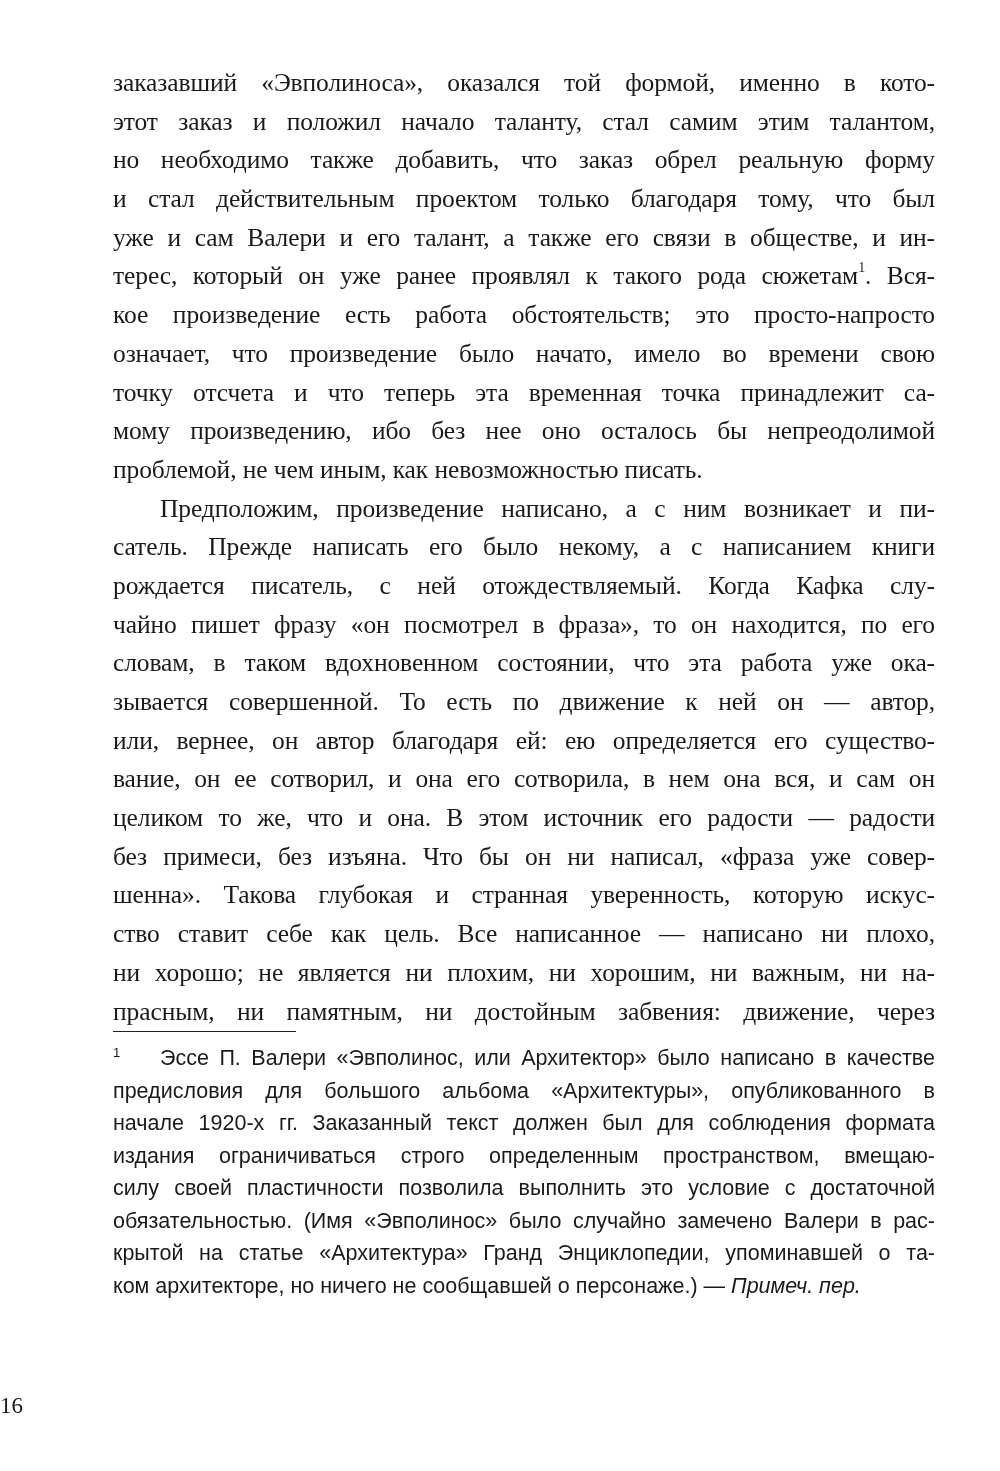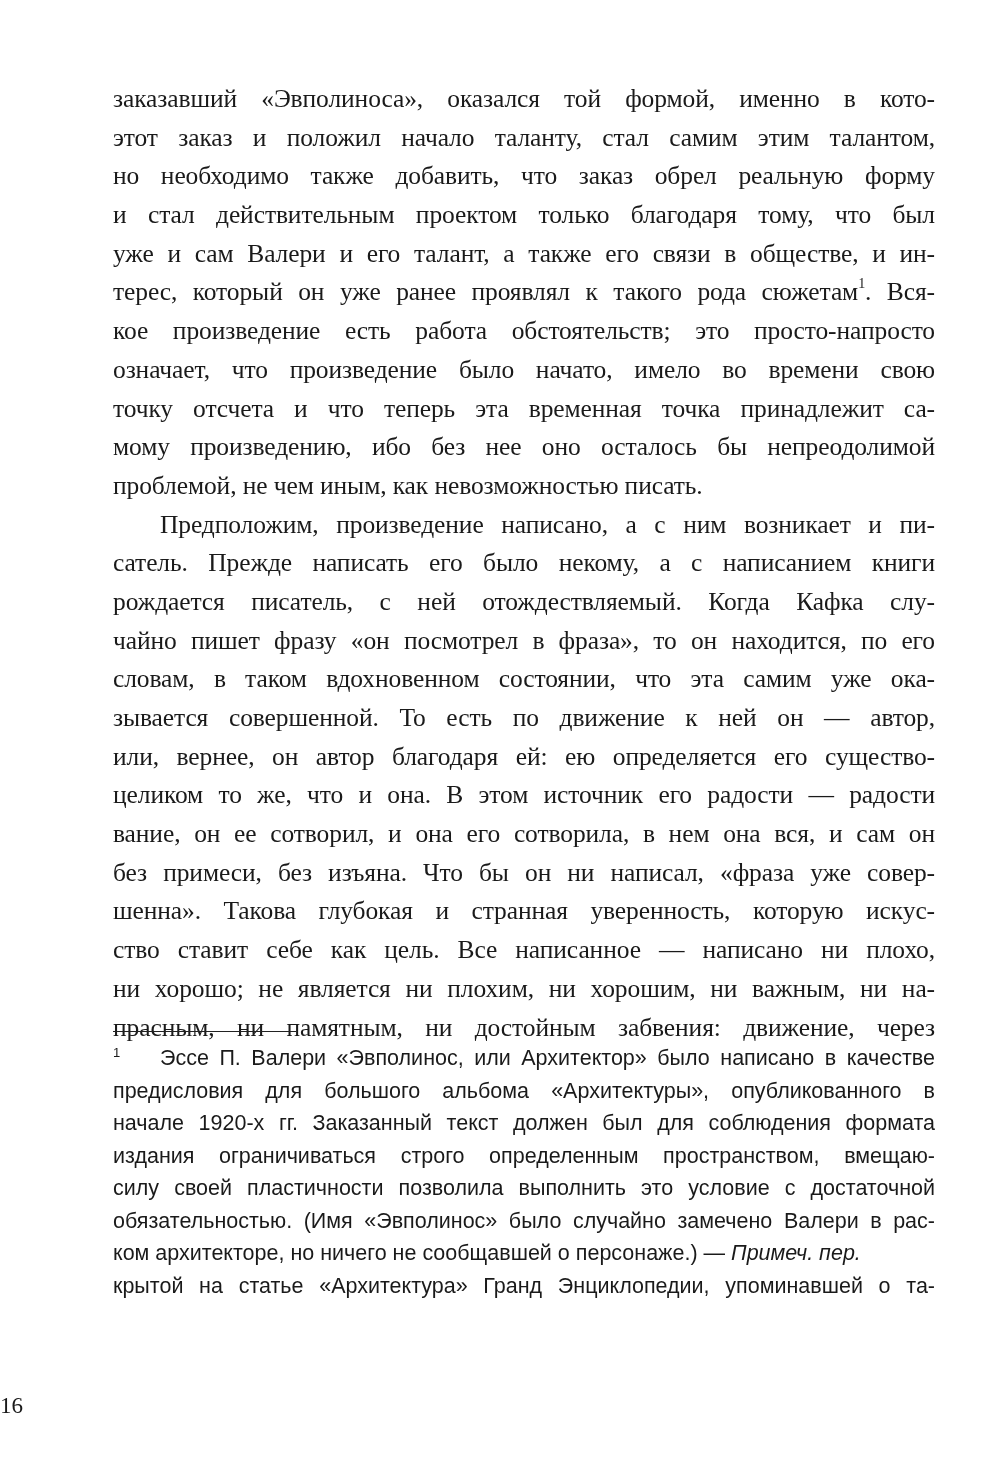--- a/index.html
+++ b/index.html
@@ -1,17 +1,17 @@
 <!DOCTYPE html>
 <html><head>
 <meta charset="utf-8">
 <style>
   html, body { margin: 0; padding: 0; background: #ffffff; }
   body { width: 1000px; height: 1471px; position: relative; overflow: hidden; color: #1a1a1a; }
-  .page { position: absolute; left: 113px; top: 80px; width: 822px; }
+  .page { position: absolute; left: 113px; top: 64px; width: 822px; }
   .line {
     font-family: "Liberation Serif", "DejaVu Serif", serif;
     font-size: 25.5px;
     height: 38.7px;
     line-height: 38.7px;
     white-space: nowrap;
     text-align: justify;
     text-align-last: justify;
     letter-spacing: -0.1px;
   }
@@ -52,39 +52,39 @@
     <div class="line">означает, что произведение было начато, имело во времени свою</div>
     <div class="line">точку отсчета и что теперь эта временная точка принадлежит са-</div>
     <div class="line">мому произведению, ибо без нее оно осталось бы непреодолимой</div>
     <div class="line last">проблемой, не чем иным, как невозможностью писать.</div>
   </div>
   <div>
     <div class="line indent">Предположим, произведение написано, а с ним возникает и пи-</div>
     <div class="line">сатель. Прежде написать его было некому, а с написанием книги</div>
     <div class="line">рождается писатель, с ней отождествляемый. Когда Кафка слу-</div>
     <div class="line">чайно пишет фразу «он посмотрел в фраза», то он находится, по его</div>
-    <div class="line">словам, в таком вдохновенном состоянии, что эта самим уже ока-</div>
+    <div class="line">словам, в таком вдохновенном состоянии, что эта работа уже ока-</div>
     <div class="line">зывается совершенной. То есть по движение к ней он — автор,</div>
     <div class="line">или, вернее, он автор благодаря ей: ею определяется его существо-</div>
+    <div class="line">вание, он ее сотворил, и она его сотворила, в нем она вся, и сам он</div>
     <div class="line">целиком то же, что и она. В этом источник его радости — радости</div>
-    <div class="line">вание, он ее сотворил, и она его сотворила, в нем она вся, и сам он</div>
     <div class="line">без примеси, без изъяна. Что бы он ни написал, «фраза уже совер-</div>
     <div class="line">шенна». Такова глубокая и странная уверенность, которую искус-</div>
     <div class="line">ство ставит себе как цель. Все написанное — написано ни плохо,</div>
     <div class="line">ни хорошо; не является ни плохим, ни хорошим, ни важным, ни на-</div>
     <div class="line">прасным, ни памятным, ни достойным забвения: движение, через</div>
   </div>
 </div>
 
 <div class="rule"></div>
 
 <div class="footnotes">
   <div class="fline"><span class="fnmark">1</span><span>Эссе П. Валери «Эвполинос, или Архитектор» было написано в качестве</span></div>
   <div class="fline">предисловия для большого альбома «Архитектуры», опубликованного в</div>
   <div class="fline">начале 1920-х гг. Заказанный текст должен был для соблюдения формата</div>
   <div class="fline">издания ограничиваться строго определенным пространством, вмещаю-</div>
   <div class="fline">силу своей пластичности позволила выполнить это условие с достаточной</div>
   <div class="fline">обязательностью. (Имя «Эвполинос» было случайно замечено Валери в рас-</div>
+  <div class="fline">крытой на статье «Архитектура» Гранд Энциклопедии, упоминавшей о та-</div>
   <div class="fline last"><span>ком архитекторе, но ничего не сообщавшей о персонаже.) — </span><i>Примеч. пер.</i></div>
-  <div class="fline">крытой на статье «Архитектура» Гранд Энциклопедии, упоминавшей о та-</div>
 </div>
 
 <div class="pageno">16</div>
 
 </body></html>

